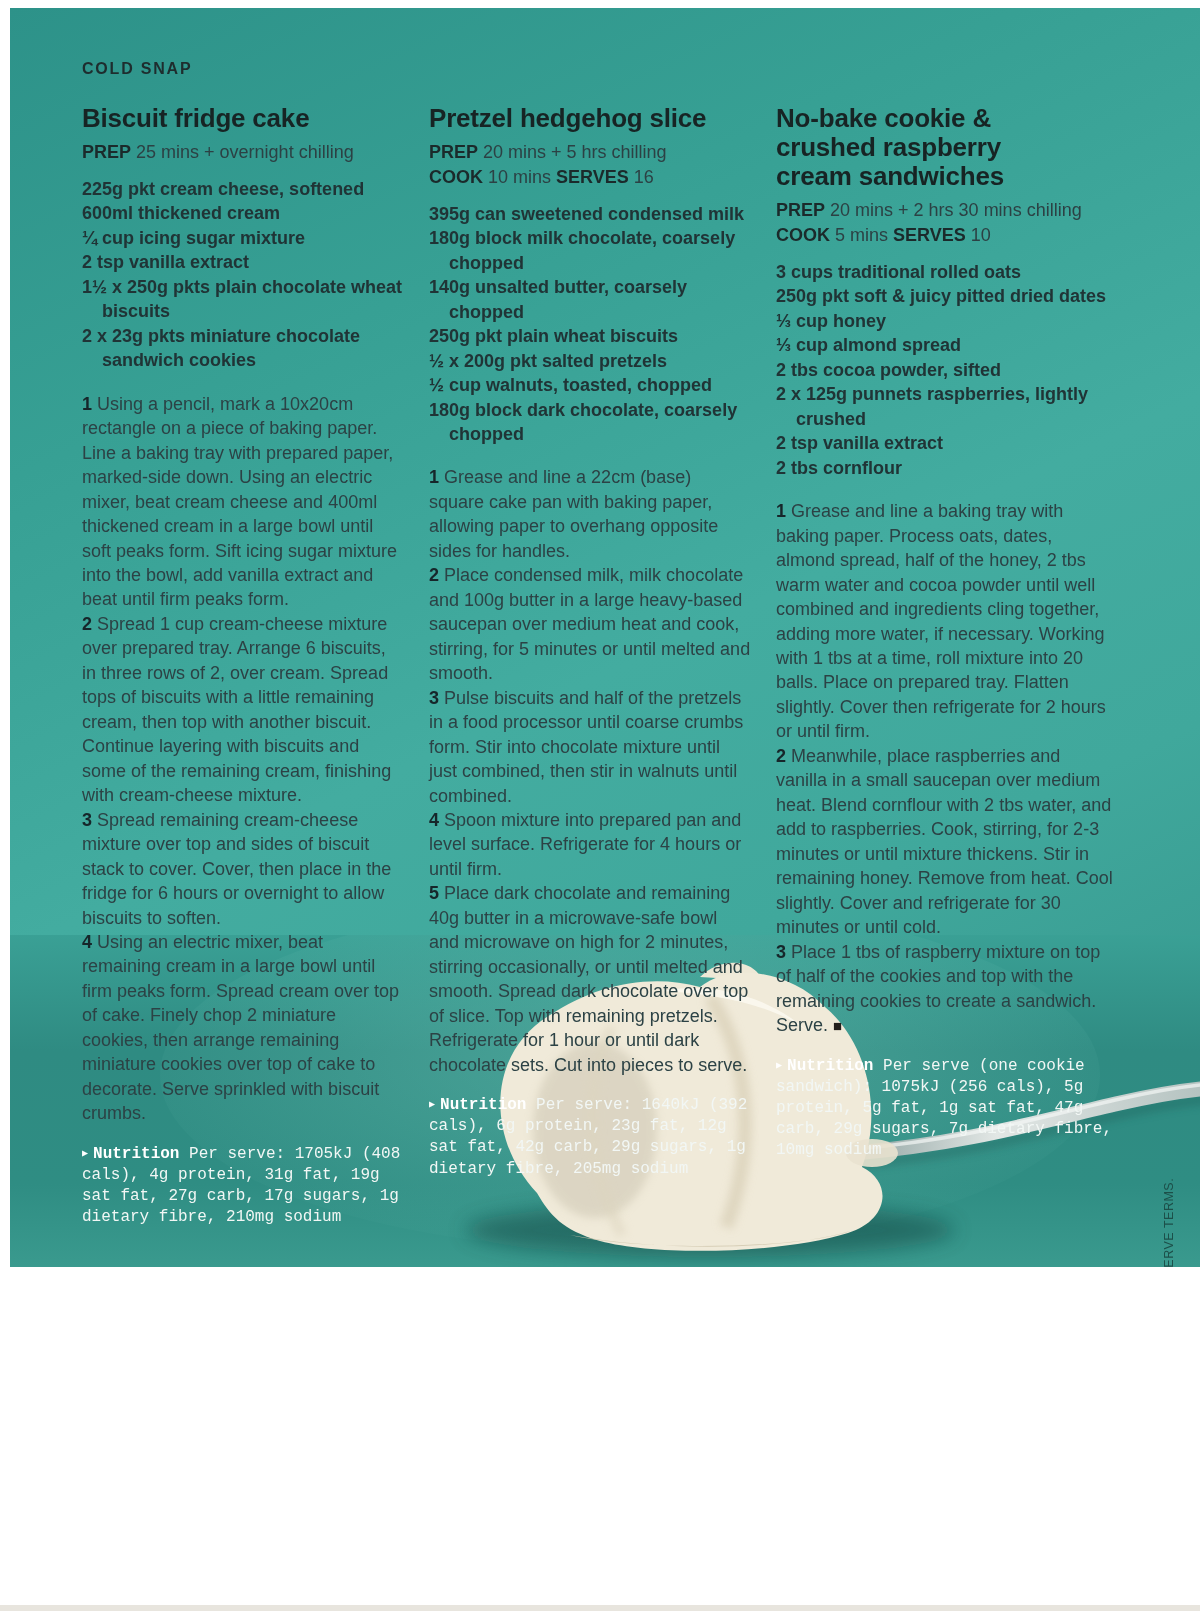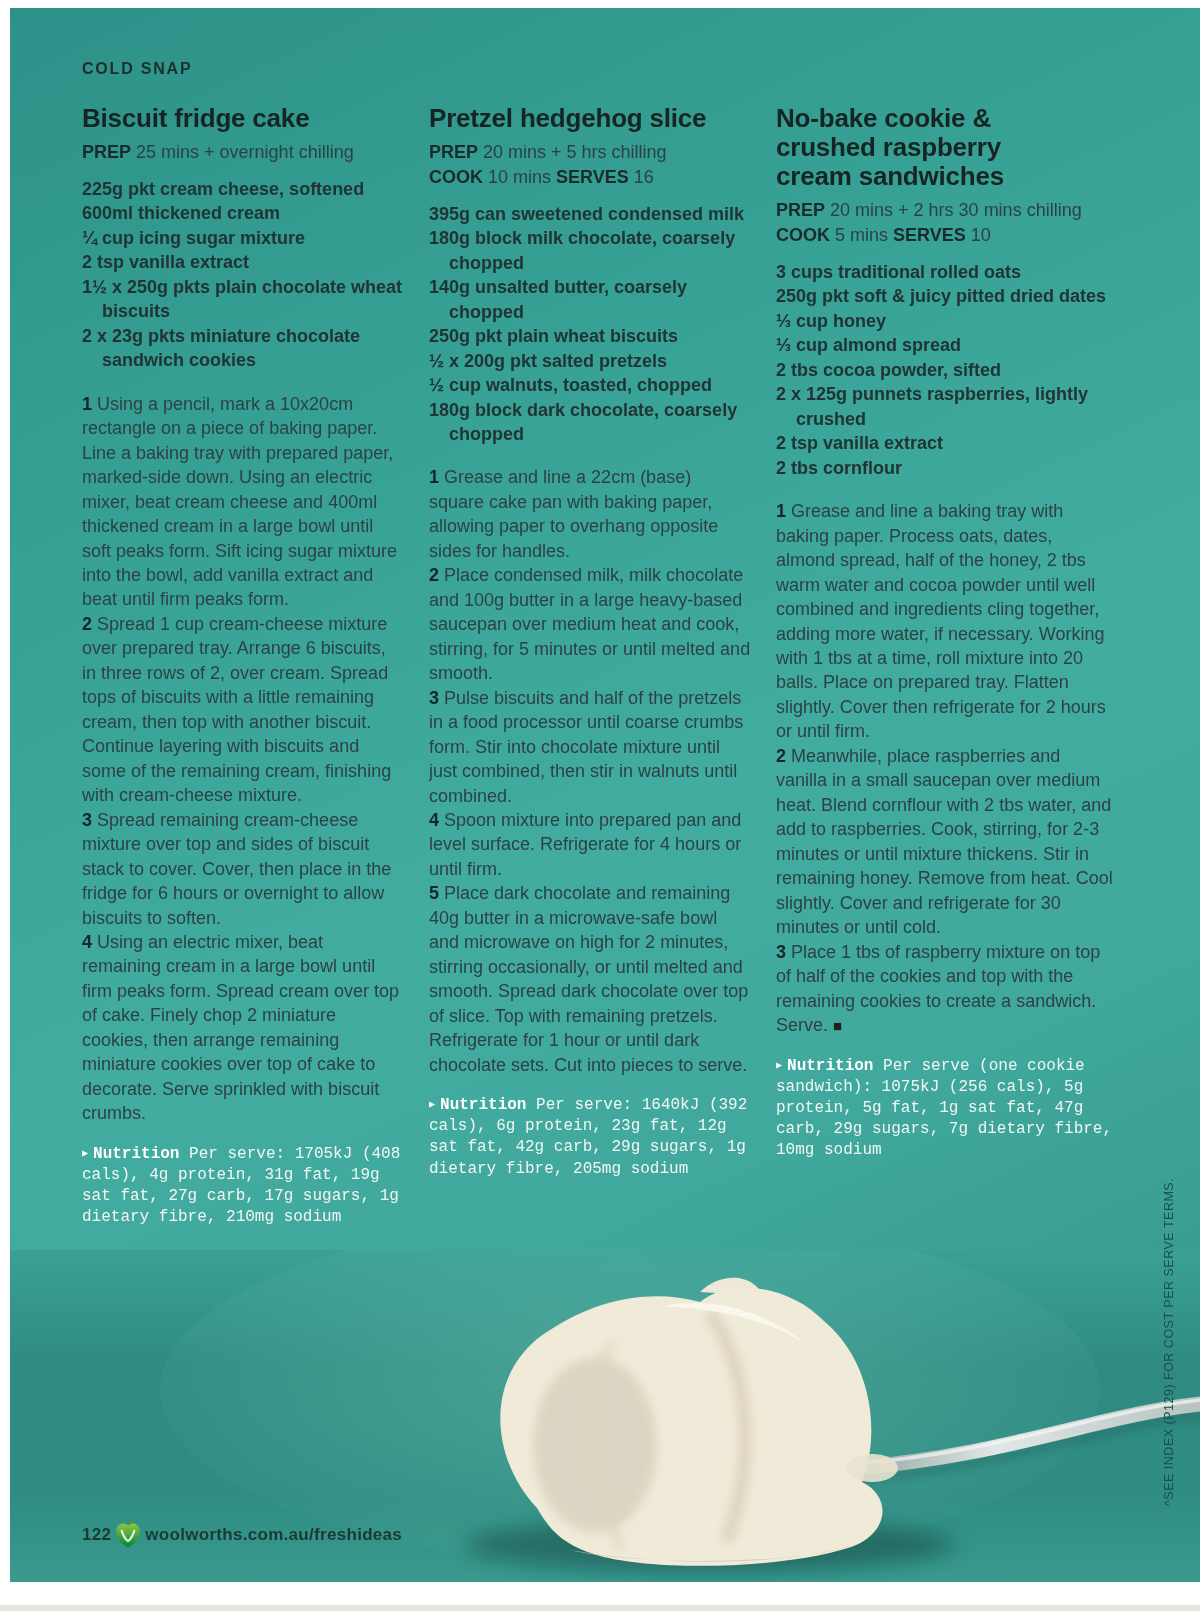--- a/index.html
+++ b/index.html
@@ -1,21 +1,21 @@
 <!DOCTYPE html>
 <html><head>
 <meta charset="utf-8">
 <style>
   html,body{margin:0;padding:0;}
   body{
     width:1200px;height:1611px;position:relative;background:#ffffff;
     font-family:"Liberation Sans","DejaVu Sans",sans-serif;overflow:hidden;
   }
   .page{
-    position:absolute;left:10px;top:8px;width:1190px;height:1574px;overflow:hidden;
+    position:absolute;left:10px;top:8px;width:1190px;height:1259px;overflow:hidden;
     background:linear-gradient(155deg,#2d9289 0%,#37a094 26%,#43aca0 52%,#40a89c 70%,#339189 100%);
   }
   .bottom-edge{position:absolute;left:0;top:1605px;width:1200px;height:6px;background:#e8e5de;}
 
   .kicker{
     position:absolute;left:72px;top:52px;z-index:2;
     font-size:16px;font-weight:bold;letter-spacing:1.8px;color:#1e2d2e;
   }
   .columns{position:absolute;left:72px;top:96px;display:flex;gap:25px;z-index:2;}
   .col{width:322px;}

